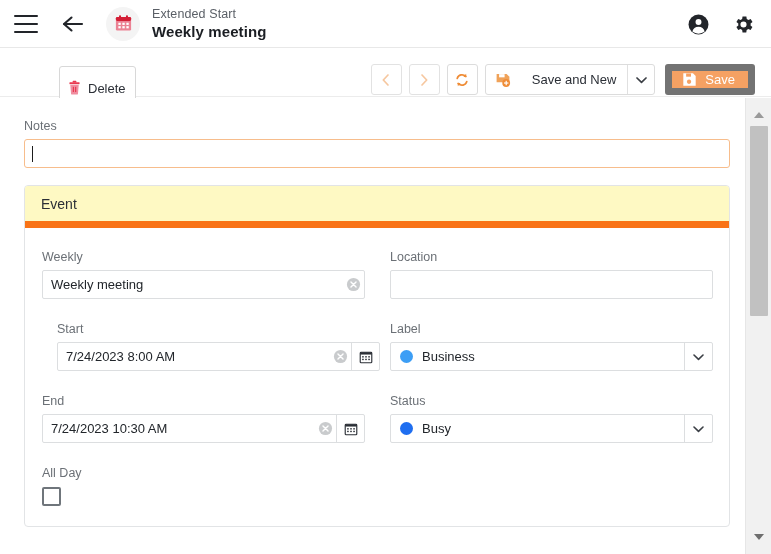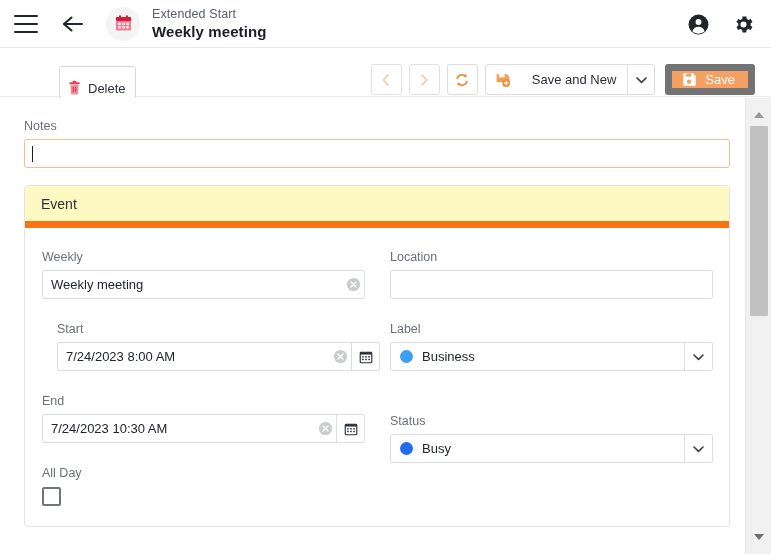--- a/index.html
+++ b/index.html
@@ -410,21 +410,21 @@
                 <rect x="7.1" y="7" width="1.8" height="1.6" fill="#2b2f36"></rect>
                 <rect x="10.6" y="7" width="1.8" height="1.6" fill="#2b2f36"></rect>
                 <rect x="3.6" y="10" width="1.8" height="1.6" fill="#2b2f36"></rect>
                 <rect x="7.1" y="10" width="1.8" height="1.6" fill="#2b2f36"></rect>
                 <rect x="10.6" y="10" width="1.8" height="1.6" fill="#2b2f36"></rect>
               </svg>
             </span>
           </div>
         </div>
 
-        <div class="fld" style="left:365px; top:166px; width:323px;margin-top:20px;">
+        <div class="fld" style="left:365px; top:166px; width:323px;">
           <div class="lab">Status</div>
           <div class="inp">
             <span class="dot" id="dot-status" style="background: rgb(31, 110, 240);"></span>
             <span class="dd-text">Busy</span>
             <span style="flex:1"></span>
             <span class="dd-arrow">
               <svg width="11" height="8" viewBox="0 0 11 8">
                 <path d="M1 2 L5.5 6.3 L10 2" stroke="#3b3f45" stroke-width="1.6" fill="none" stroke-linecap="round" stroke-linejoin="round"></path>
               </svg>
             </span>

